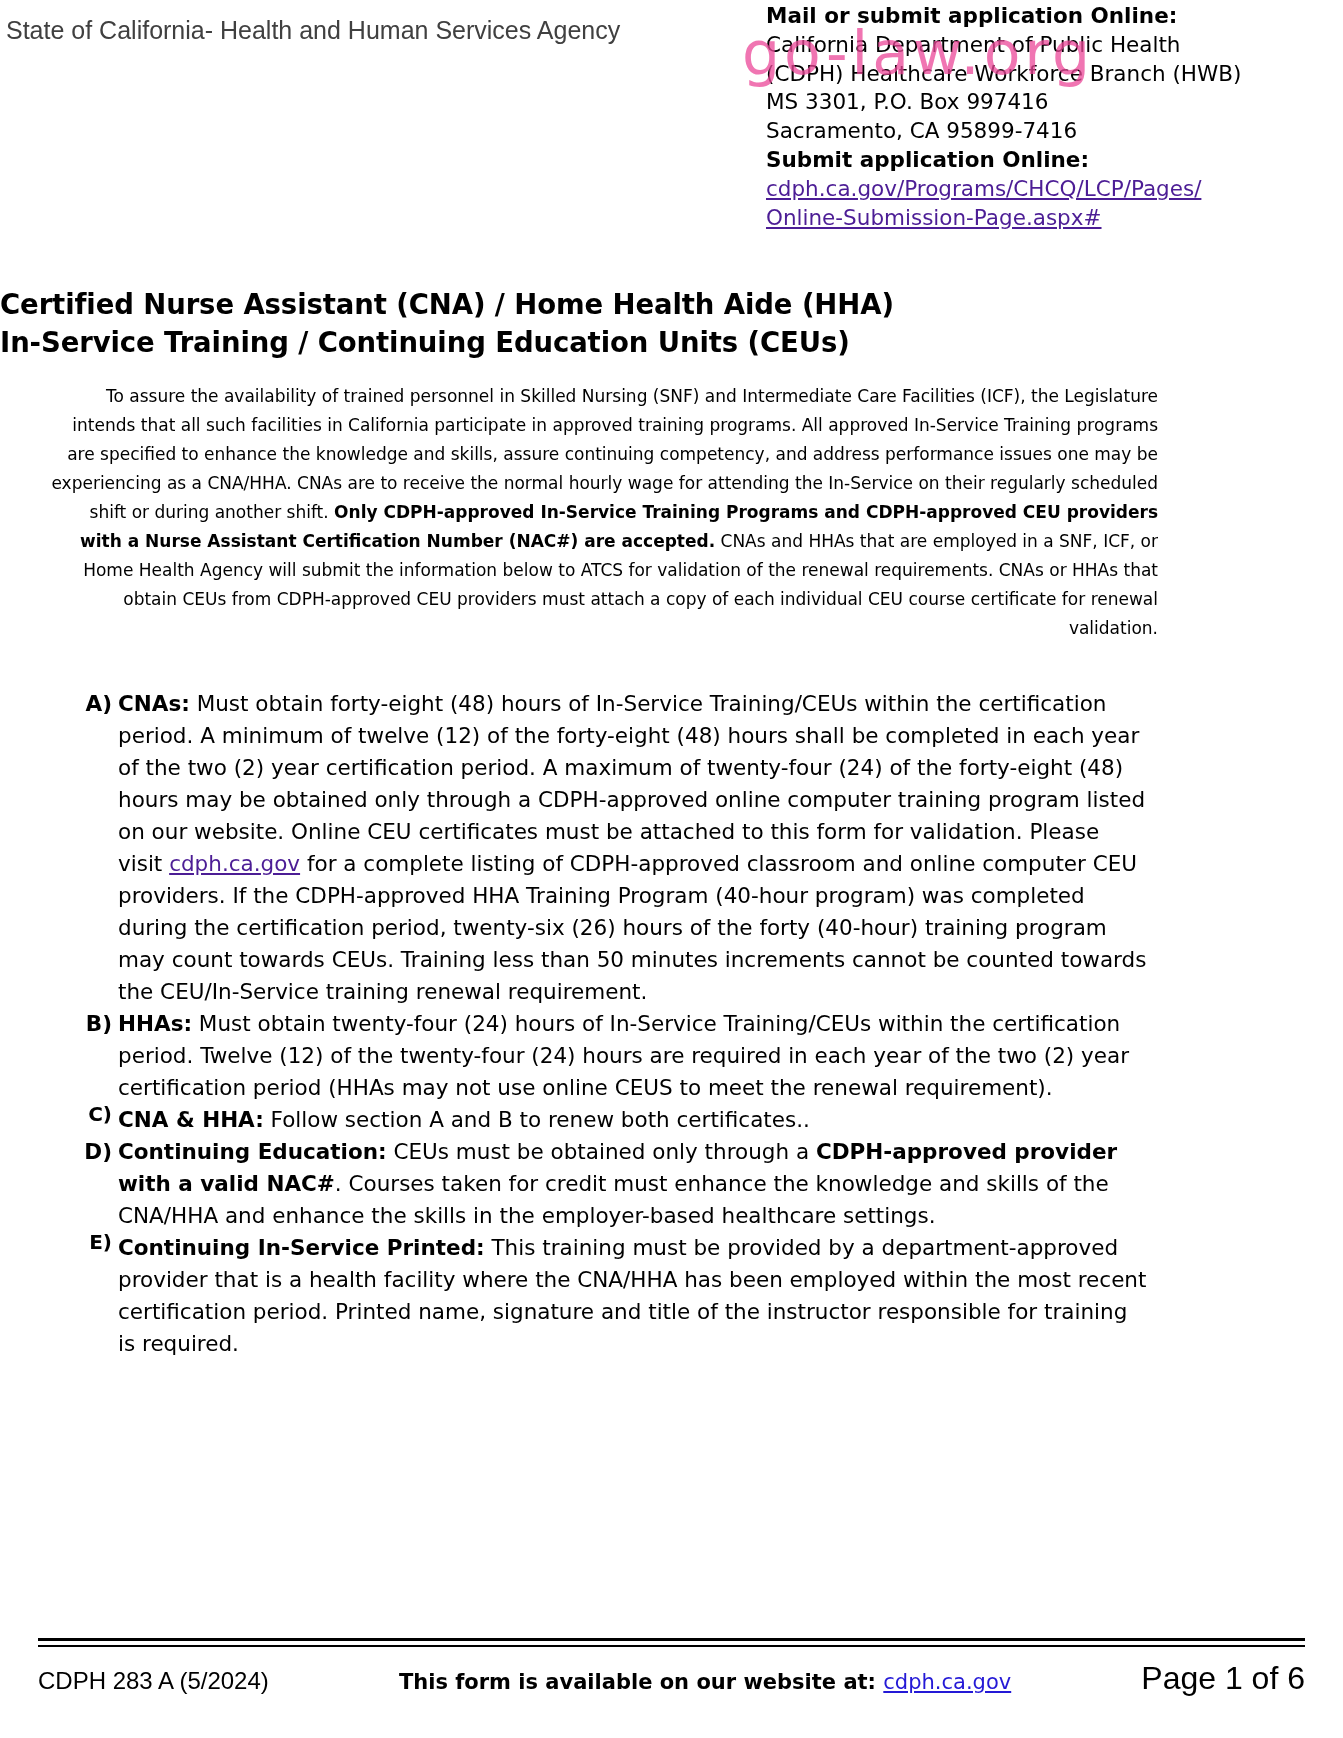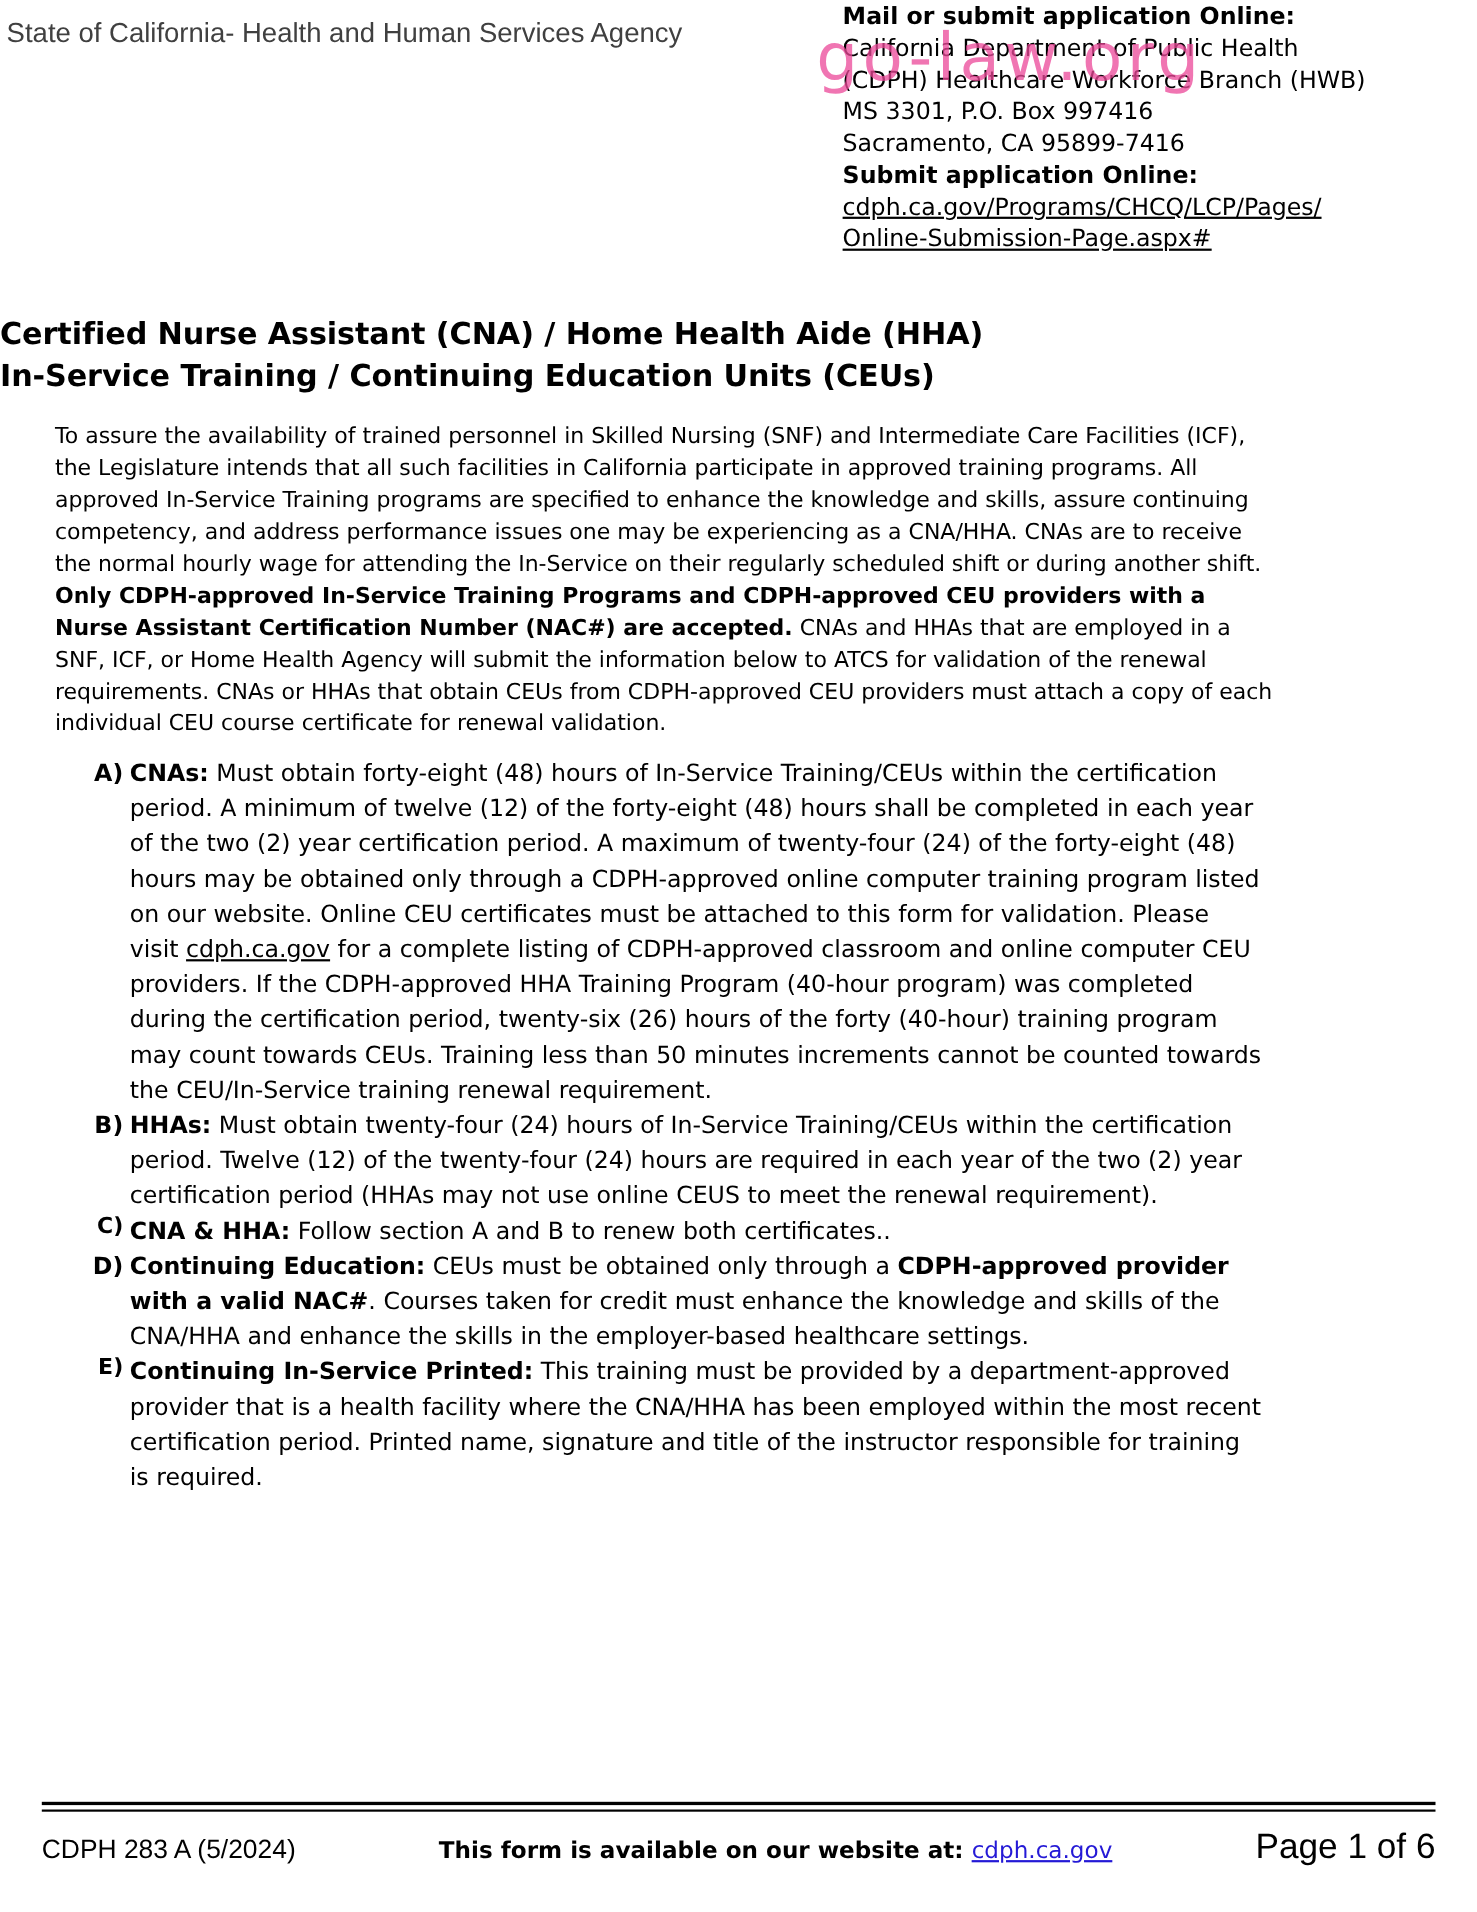--- a/index.html
+++ b/index.html
@@ -59,21 +59,21 @@
     left: 766px;
     width: 470px;
     font-size: 21.5px;
     line-height: 28.8px;
     color: #000;
   }
   .addr-line { white-space: nowrap; }
   .addr-line.bold { font-weight: bold; }
   .addr-line .lbl { font-weight: bold; }
   .link {
-    color: #000000;
+    color: #4c1d95;
     text-decoration: underline;
   }
   .addr-link-line { white-space: nowrap; }
 
   
   .title-block {
     position: absolute;
     top: 285px;
     left: 0;
     width: 1343px;
@@ -84,23 +84,23 @@
     line-height: 38px;
     letter-spacing: -0.1px;
   }
 
   
   .intro {
     position: absolute;
     top: 382px;
     left: 50px;
     width: 1108px;
-    font-size: 20px;
+    font-size: 17px;
     line-height: 29px;
-    text-align: left;
+    text-align: right;
   }
   .intro b { font-weight: bold; }
 
   
   .list {
     position: absolute;
     top: 688px;
     left: 78px;
     width: 1072px;
     font-size: 21.5px;

